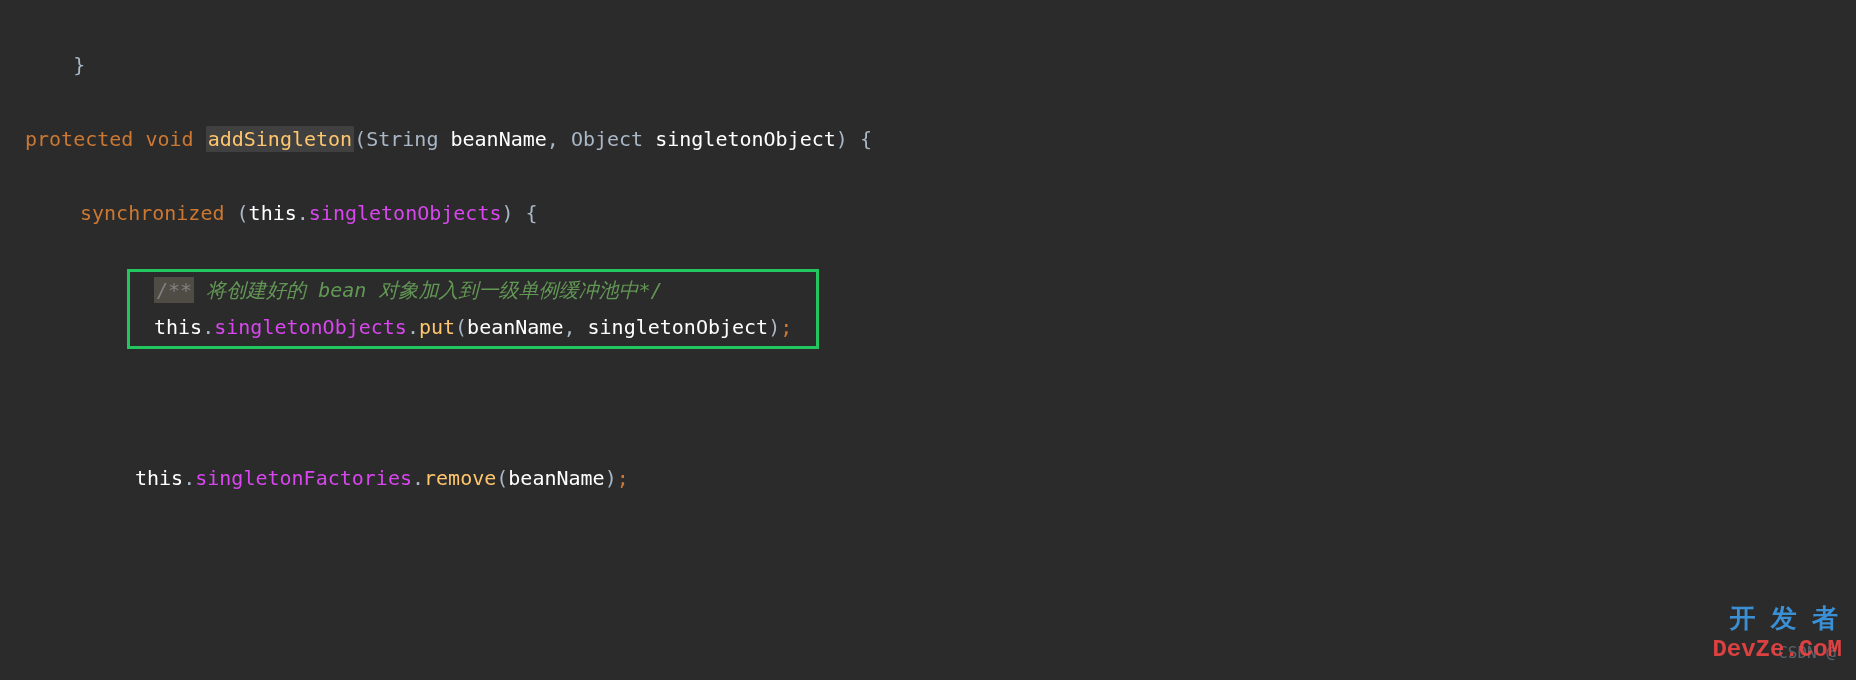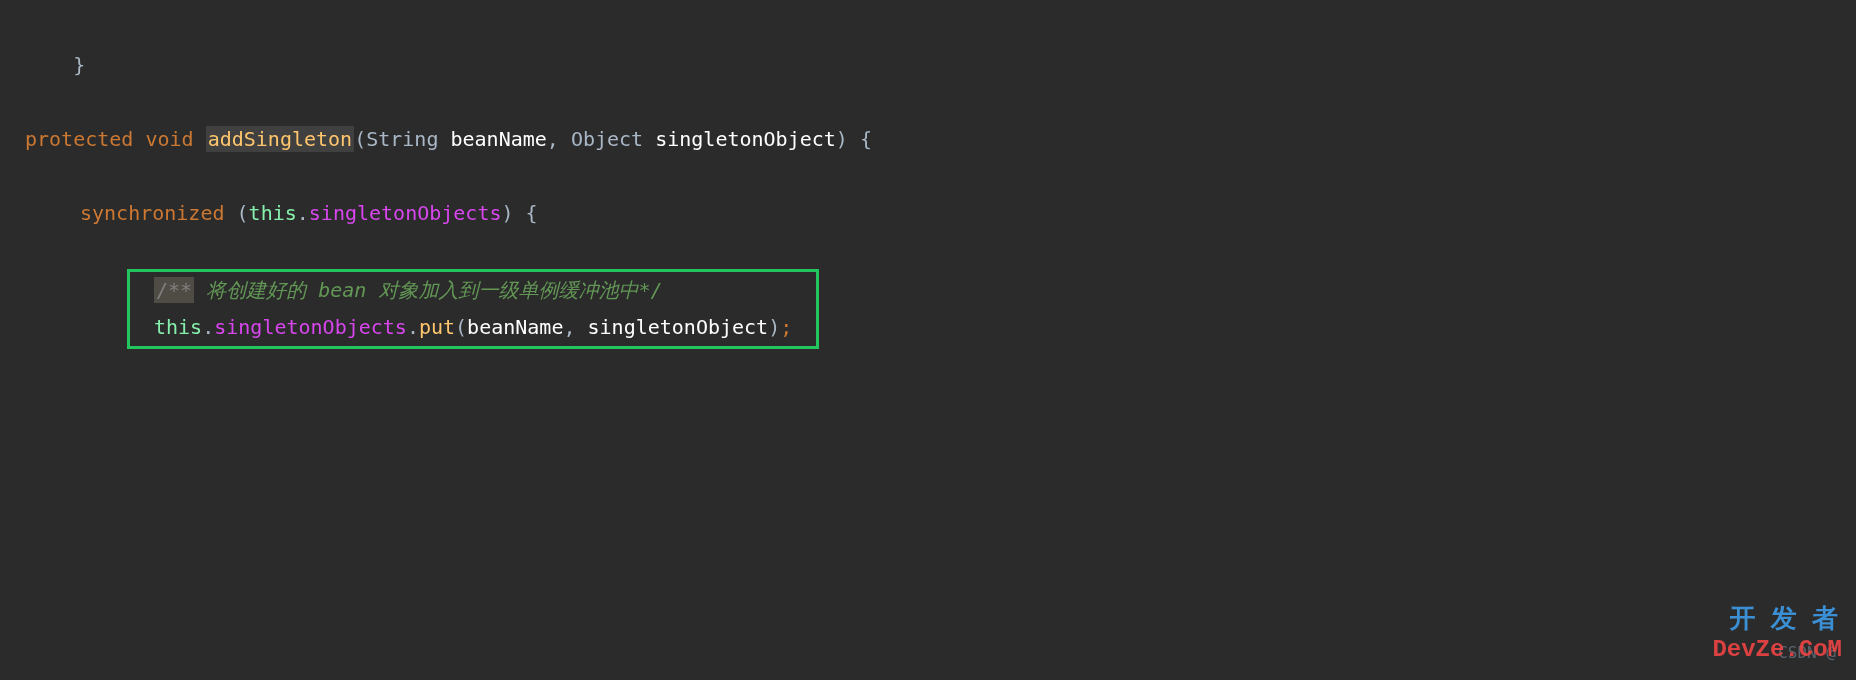--- a/index.html
+++ b/index.html
@@ -19,21 +19,21 @@
       overflow: hidden;
       position: relative;
     }
     .code-container {
       padding: 10px 0 0 25px;
       white-space: pre;
     }
     .kw-protected { color: #cc7832; }
     .kw-void { color: #cc7832; margin-top: 40px; }
     .kw-synchronized { color: #cc7832; }
-    .kw-this { color: #86efac; text-align: right; }
+    .kw-this { color: #ffffff; text-align: right; }
     .method-decl { color: #ffc66d; background-color: #404040; padding: 1px 2px;}
     .method-call { color: #ffc66d; }
     .type { color: #a9b7c6; }
     .param { color: #ffffff; }
     .field { color: #d946ef; }
     .comment { color: #629755; font-style: italic; }
     .comment-marker { color: #808080; background-color: #4e4c44; padding: 1px 2px; font-style: normal;}
     .punct { color: #a9b7c6; }
     .brace { color: #a9b7c6; }
     .semicolon { color: #cc7832; }
@@ -82,20 +82,21 @@
 </head>
 <body>
 
 <div class="code-container">
 <span class="line">    <span class="brace">}</span></span>
 <span class="line"><span class="kw-protected">protected</span> <span class="kw-void">void</span> <span class="method-decl">addSingleton</span><span class="paren">(</span><span class="type">String</span> <span class="param">beanName</span><span class="punct">, </span><span class="type">Object</span> <span class="param">singletonObject</span><span class="paren">)</span> <span class="brace">{</span></span>
 <span class="line indent1"><span class="kw-synchronized">synchronized</span> <span class="paren">(</span><span class="kw-this">this</span><span class="dot">.</span><span class="field">singletonObjects</span><span class="paren">)</span> <span class="brace">{</span></span>
 <span class="line indent2"><span class="red-box"><span class="comment-marker">/**</span><span class="comment"><span> 将创建好的 </span><span>bean</span><span> 对象加入到一级单例缓冲池中*/</span></span>
 <span class="kw-this">this</span><span class="dot">.</span><span class="field">singletonObjects</span><span class="dot">.</span><span class="method-call">put</span><span class="paren">(</span><span class="param">beanName</span><span class="punct">, </span><span class="param">singletonObject</span><span class="paren">)</span><span class="semicolon">;</span></span></span>
 <span class="line"> </span>
+<span class="line indent2"><span class="kw-this">this</span><span class="dot">.</span><span class="field">singletonFactories</span><span class="dot">.</span><span class="method-call">remove</span><span class="paren">(</span><span class="param">beanName</span><span class="paren">)</span><span class="semicolon">;</span></span>
 <span class="line"> </span>
 
 
 
 
 
 
 
 </div>
 

